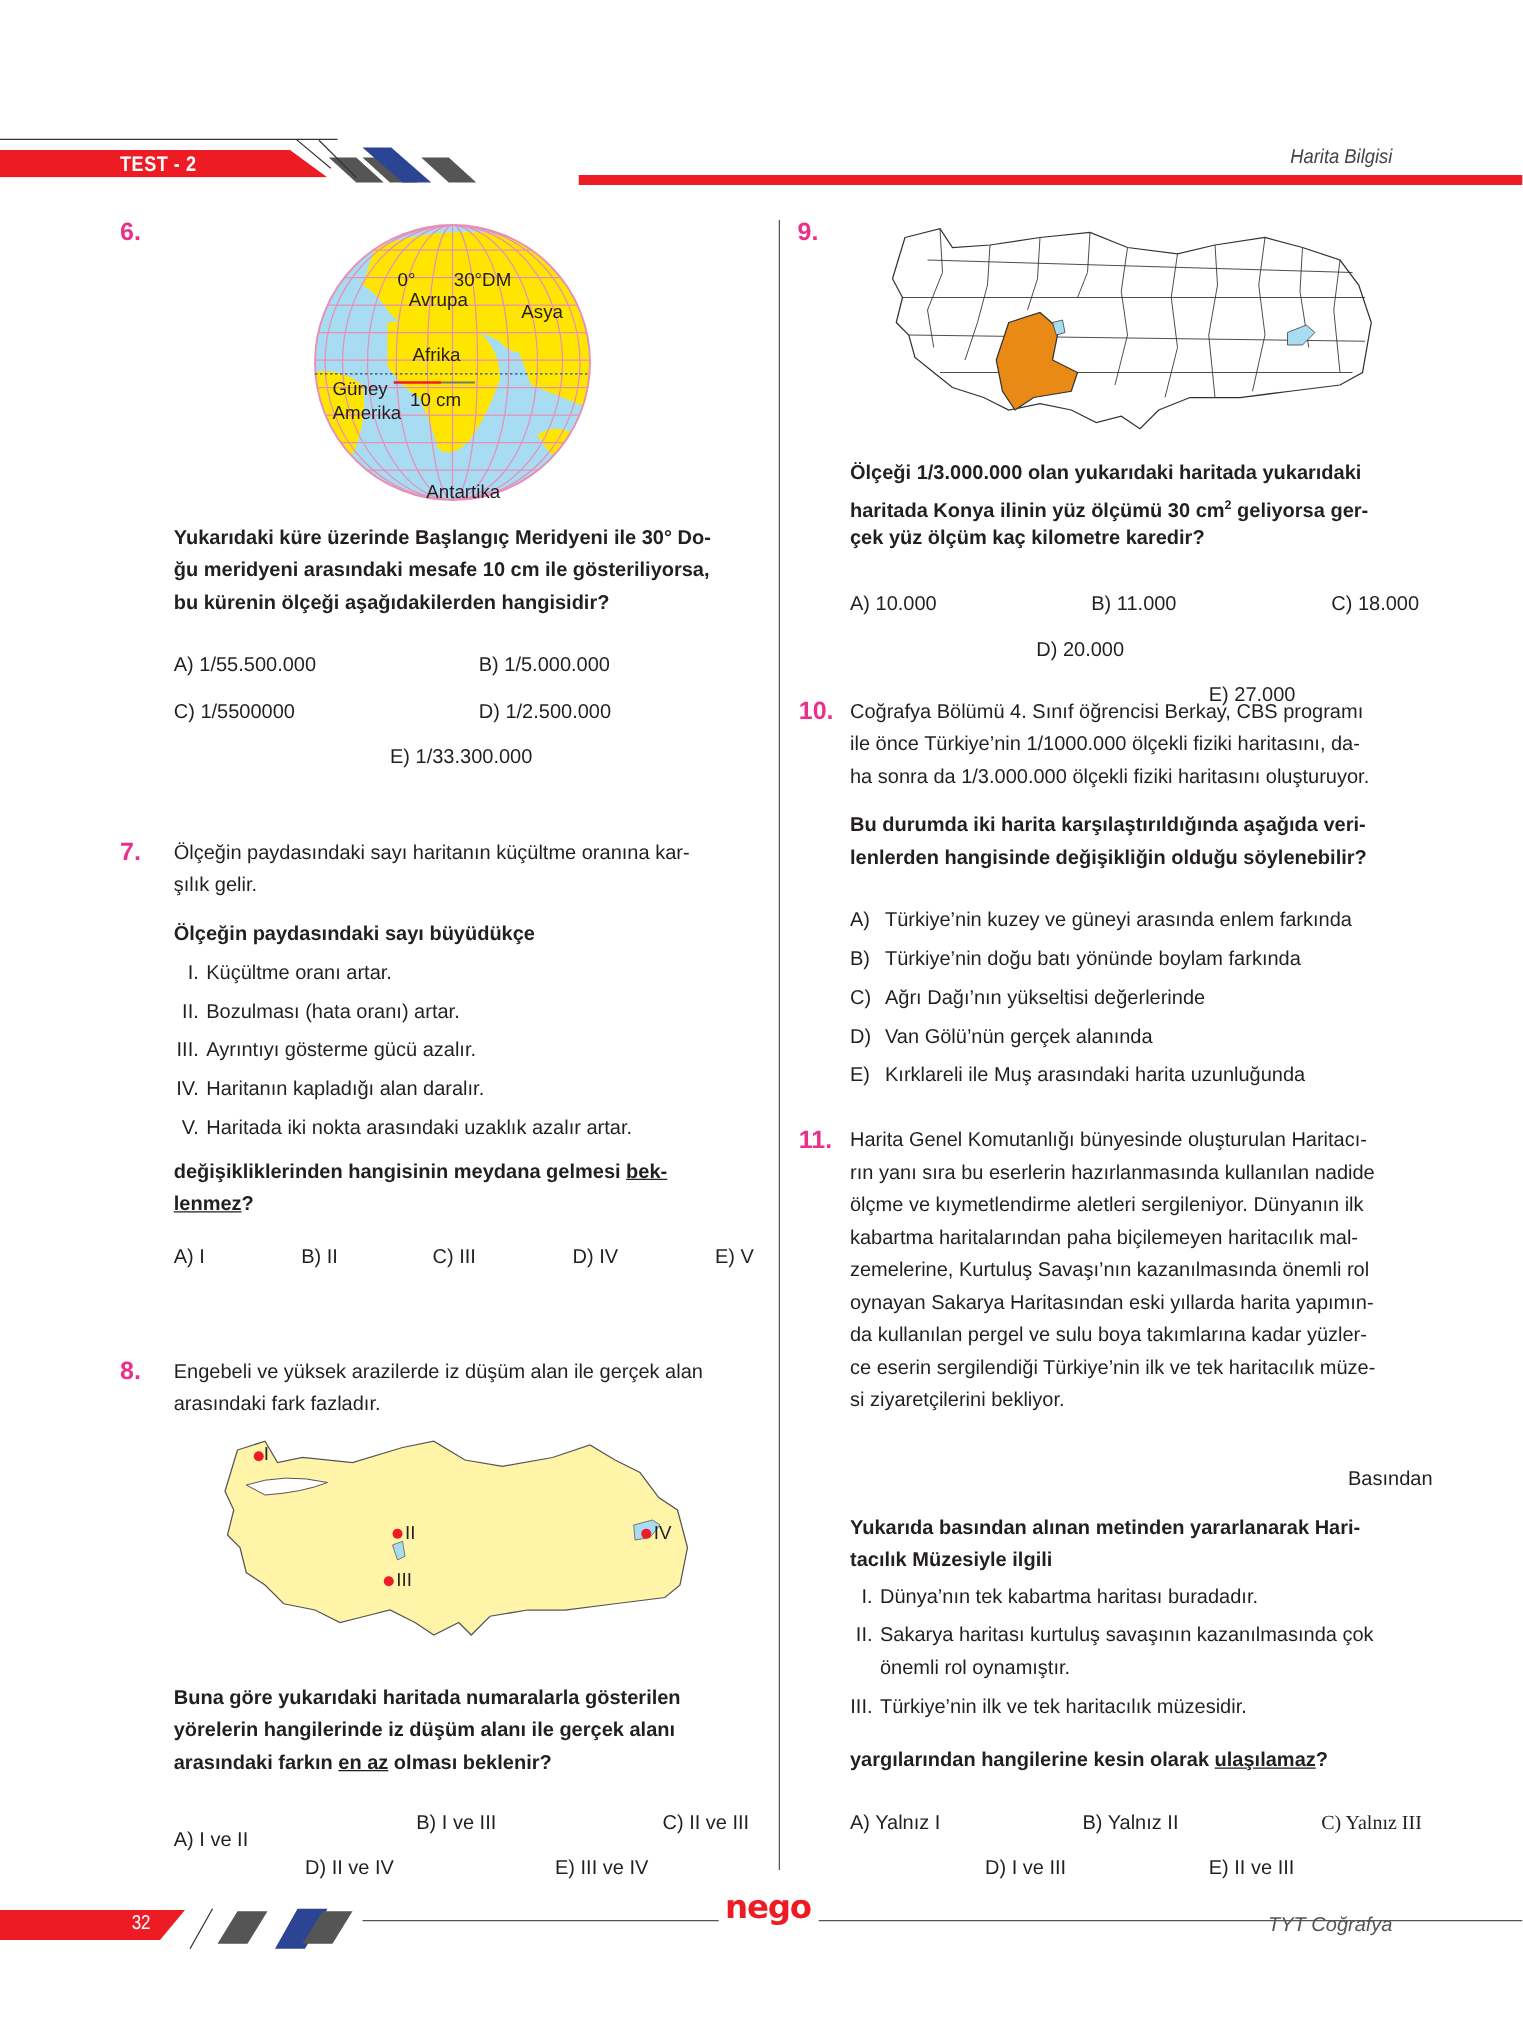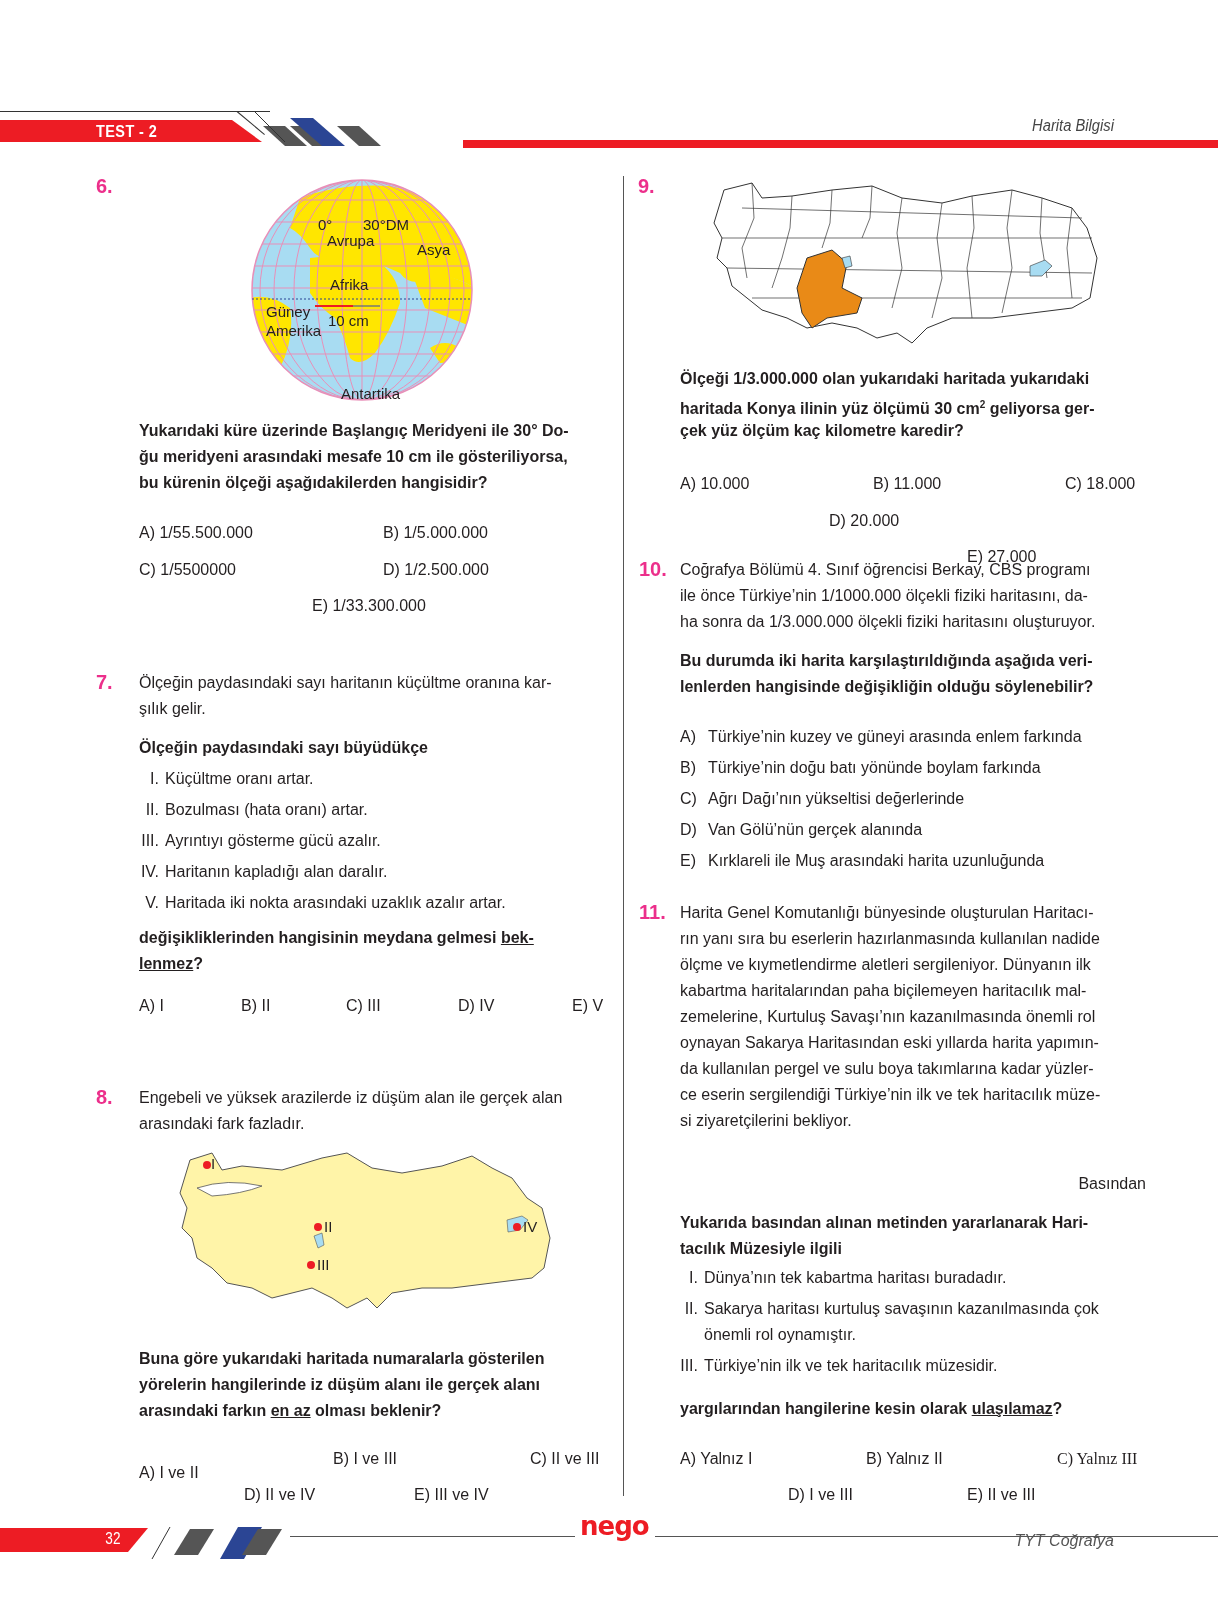--- a/index.html
+++ b/index.html
@@ -139,21 +139,21 @@
 <div class="abs" style="left:324px;top:1218px;font-size:15px;">II</div>
 <div class="abs" style="left:317px;top:1256px;font-size:15px;">III</div>
 <div class="abs" style="left:523px;top:1218px;font-size:15px;">IV</div>
 <div class="abs txt bold" style="left:139px;top:1346px;">Buna göre yukarıdaki haritada numaralarla gösterilen</div>
 <div class="abs txt bold" style="left:139px;top:1372px;">yörelerin hangilerinde iz düşüm alanı ile gerçek alanı</div>
 <div class="abs txt bold" style="left:139px;top:1398px;"><span>arasındaki farkın </span><u>en az</u><span> olması beklenir?</span></div>
 <div class="abs opt" style="left:139px;top:1450px;margin-top:14px;">A) I ve II</div>
 <div class="abs opt" style="left:333px;top:1450px;">B) I ve III</div>
 <div class="abs opt" style="left:530px;top:1450px;">C) II ve III</div>
 <div class="abs opt" style="left:244px;top:1486px;">D) II ve IV</div>
-<div class="abs opt" style="left:414px;top:1486px;text-align:right;">E) III ve IV</div>
+<div class="abs opt" style="left:444px;top:1486px;text-align:right;">E) III ve IV</div>
 
 <div class="abs qnum" style="left:638px;top:175px;">9.</div>
 <svg class="abs" style="left:712px;top:178px;" width="400" height="170" viewBox="0 0 400 170">
   <path d="M12,12 L40,5 L50,20 L80,18 L120,12 L160,8 L190,20 L230,25 L260,18 L300,12 L330,20 L360,30 L375,50 L385,80 L378,120 L360,130 L320,135 L280,140 L240,140 L215,150 L200,165 L185,155 L165,160 L145,150 L120,145 L95,150 L75,140 L50,132 L35,120 L20,108 L15,90 L5,80 L10,60 L2,45 Z" fill="#fff" stroke="#333" stroke-width="1"></path>
   <g stroke="#333" stroke-width="0.7" fill="none">
     <path d="M40,5 L42,40 L30,70 L35,100"></path>
       <path d="M80,18 L78,50 L70,80 L60,110"></path>
     <path d="M120,12 L118,45 L110,70"></path>
       <path d="M160,8 L158,40 L150,60"></path>
     <path d="M190,20 L185,55 L190,90 L180,130"></path>

